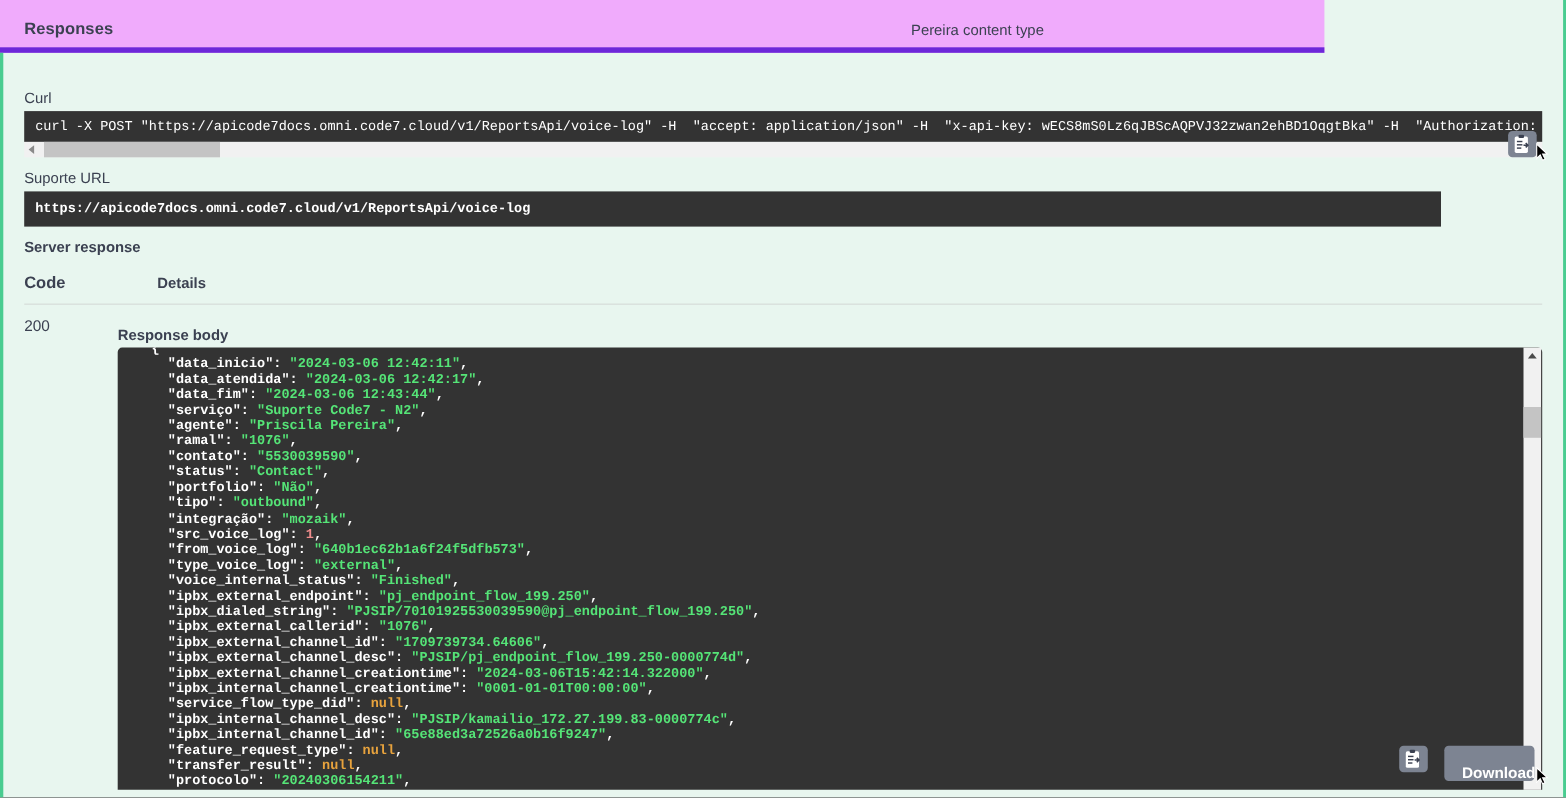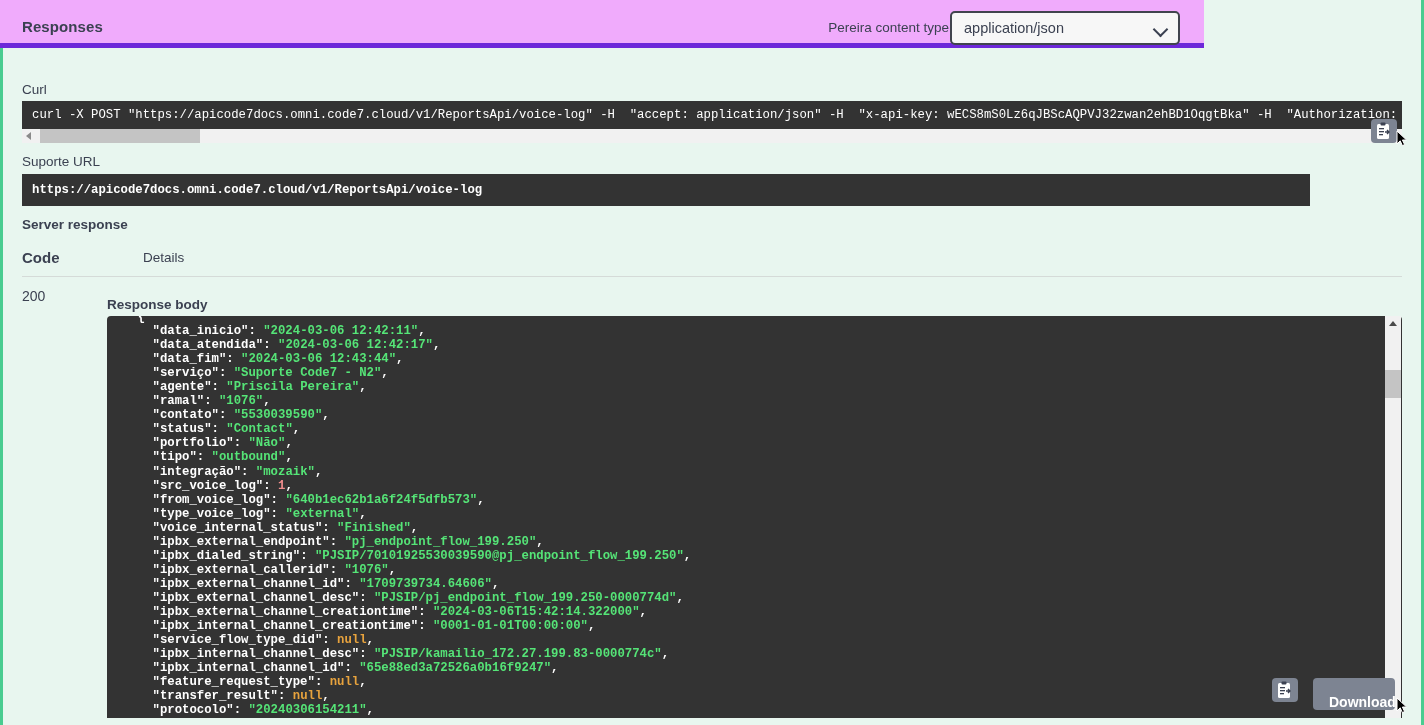--- a/index.html
+++ b/index.html
@@ -157,21 +157,21 @@
 
   .cursor-arrow {
     position: absolute;
     left: 1396px; top: 130px;
     z-index: 7;
   }
 
   
   #server-response-label { left: 22px; top: 217px; font-weight: bold; font-size: 13.5px; }
   #th-code    { left: 22px; top: 249px; font-weight: bold; font-size: 15px; }
-  #th-details { left: 107px; top: 250px; font-weight: normal; font-size: 13.5px; padding-left: 36px; }
+  #th-details { left: 107px; top: 250px; font-weight: bold; font-size: 13.5px; padding-left: 36px; }
   .table-rule {
     position: absolute;
     left: 22px; top: 276px;
     width: 1380px; height: 1px;
     background: #d5dbd8;
   }
   #code-200 {
     position: absolute;
     left: 22px; top: 288px;
     font-size: 14px;
@@ -253,24 +253,20 @@
 </style>
 </head>
 <body>
 
 <div class="rail-left"></div>
 <div class="rail-right"></div>
 
 <div class="resp-header">
   <div class="title">Responses</div>
   <div class="ct-label">Pereira content type</div>
-  <div class="ct-select">
-    <span class="val">application/json</span>
-    <span class="chev"></span>
-  </div>
 </div>
 
 <div class="sec-label" style="left:22px; top:82px;">Curl</div>
 <div class="code-block" id="curl-block">
   <span class="code-line">curl -X POST "https://apicode7docs.omni.code7.cloud/v1/ReportsApi/voice-log" -H  "accept: application/json" -H  "x-api-key: wECS8mS0Lz6qJBScAQPVJ32zwan2ehBD1OqgtBka" -H  "Authorization: Bearer eyJhbGciOiJIUzI</span>
 </div>
 <div class="hscroll">
   <span class="arrow-l"></span>
   <span class="thumb"></span>
 </div>

